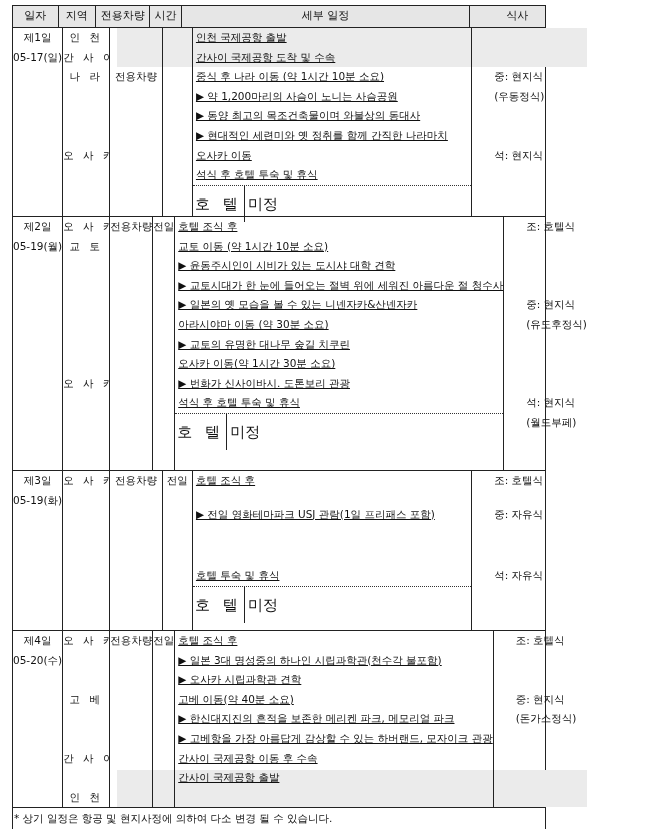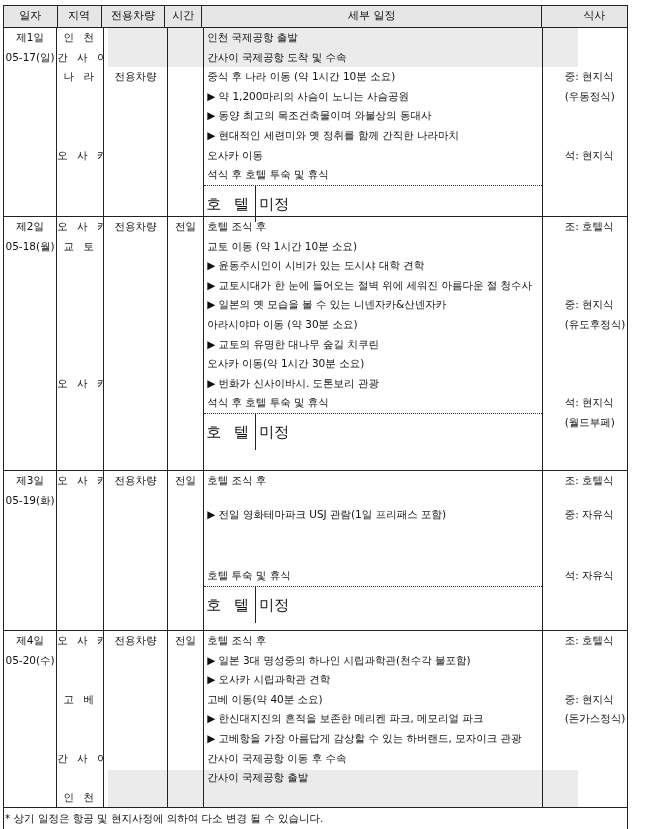--- a/index.html
+++ b/index.html
@@ -1,29 +1,29 @@
 <!DOCTYPE html>
 <html><head>
 <meta charset="utf-8">
 <style>
   html, body { margin:0; padding:0; background:#ffffff; }
   body { width:653px; height:829px; position:relative; overflow:hidden;
          font-family: "DejaVu Sans", "Liberation Sans", sans-serif; font-size:11px; color:#111; }
-  .tbl { position:absolute; left:3px; top:5px; width:625px; border:1.5px solid #222; box-sizing:border-box; }
+  .tbl { position:absolute; left:12px; top:5px; width:534px; border:1.5px solid #222; box-sizing:border-box; }
   .hdr { display:flex; height:21px; background:#e6e6e6; border-bottom:1px solid #222; }
   .hdr div { border-right:1px solid #222; box-sizing:border-box; text-align:center; line-height:20px; font-size:11px; }
   .hdr div:last-child { border-right:none; }
   .c1 { width:57px; } .c2 { width:47px; } .c3 { width:68px; } .c4 { width:39px; } .c5 { width:363px; } .c6 { width:70px;margin-left:19px; }
   .day { display:flex; border-bottom:1px solid #222; position:relative; }
   .col { border-right:1px solid #222; box-sizing:border-box; position:relative; }
   .col:last-child { border-right:none; }
   .line { height:19.6px; line-height:19.6px; white-space:nowrap; overflow:hidden; font-size:10.5px; }
   .c1 .line, .c3 .line, .c4 .line { text-align:center; }
   .c2 .line { text-align:center; letter-spacing:3px; }
-  .c5 .line { padding-left:3px; }
+  .c5 .line { padding-left:3px;text-decoration:underline; }
   .c6 .line { padding-left:3px; }
   .hotel { display:flex; border-top:1px dotted #333; height:36px; line-height:36px; font-size:15px; }
   .hotel .hl { width:51px; border-right:1px solid #222; text-align:center; letter-spacing:4px; }
   .hotel .hv { padding-left:3px; }
   .footer { height:21px; line-height:21px; font-size:10.5px; padding-left:1px; white-space:nowrap; }
   .gray-ab { position:absolute; background:#ebebeb; }
 </style>
 </head>
 <body>
 
@@ -81,21 +81,21 @@
       <div class="line"> (우동정식)</div>
       <div class="line"></div>
       <div class="line"></div>
       <div class="line">석: 현지식</div>
     </div>
   </div>
 
   <div class="day" style="height:253px;">
     <div class="col c1">
       <div class="line">제2일</div>
-      <div class="line">05-18(월)</div>
+      <div class="line">05-19(월)</div>
     </div>
     <div class="col c2">
       <div class="line">오 사 카</div>
       <div class="line">교  토</div>
       <div class="line"></div>
       <div class="line"></div>
       <div class="line"></div>
       <div class="line"></div>
       <div class="line"></div>
       <div class="line"></div>

